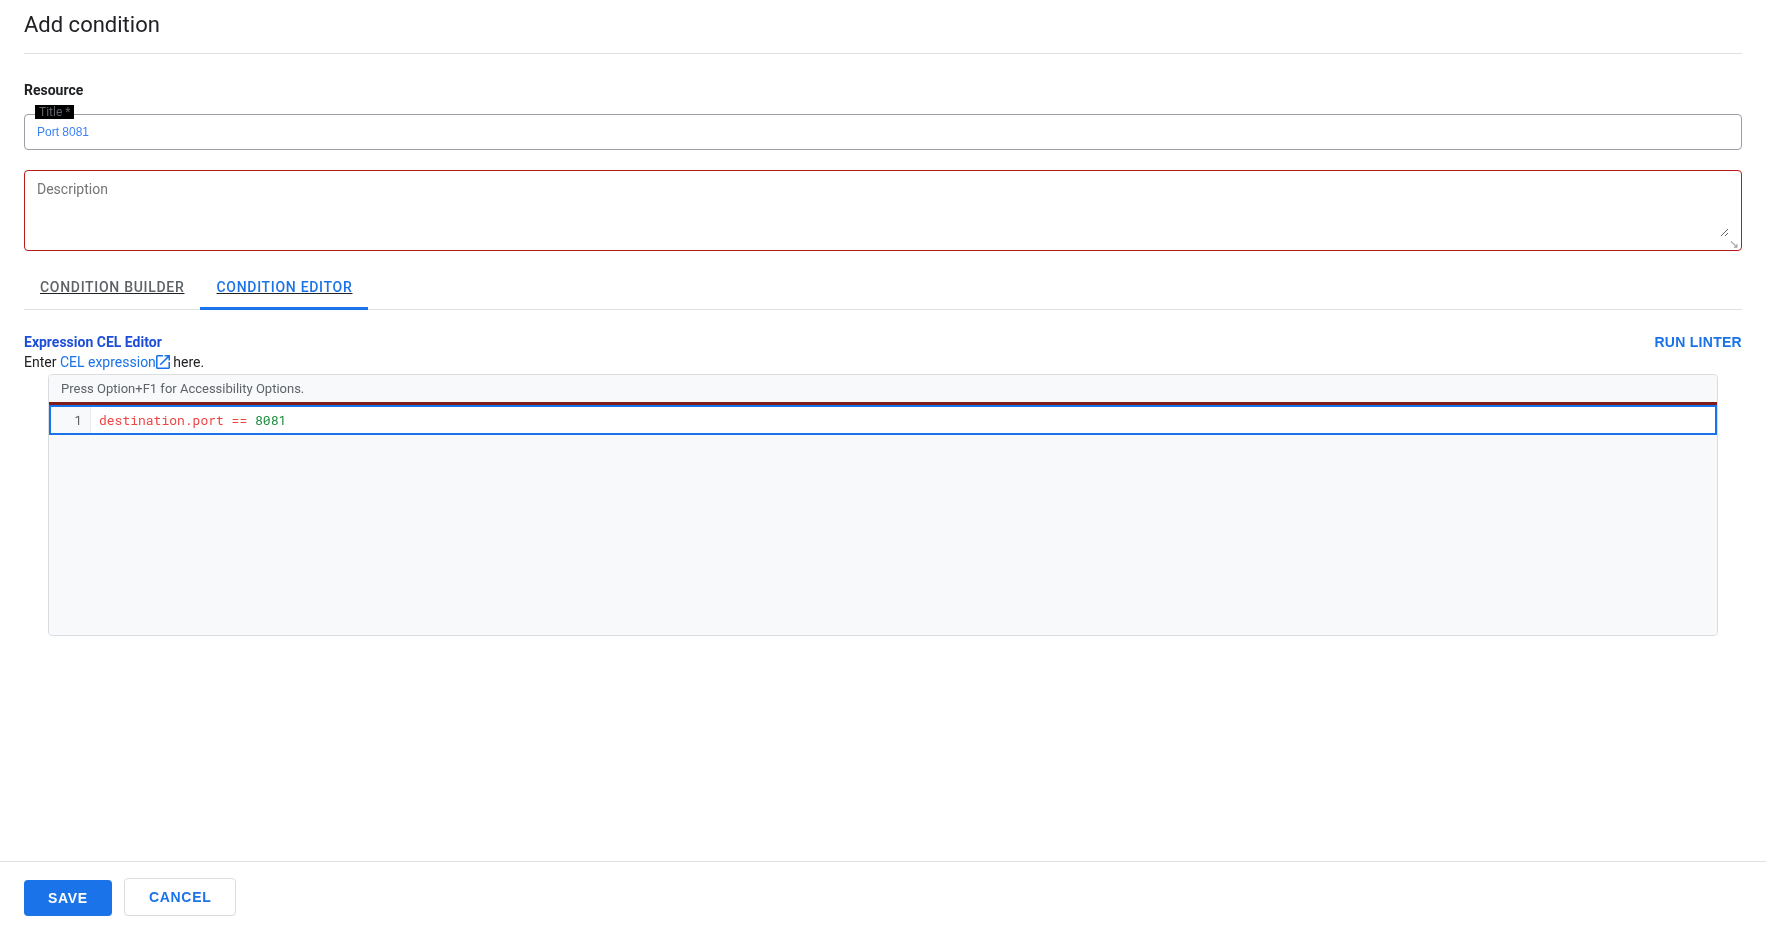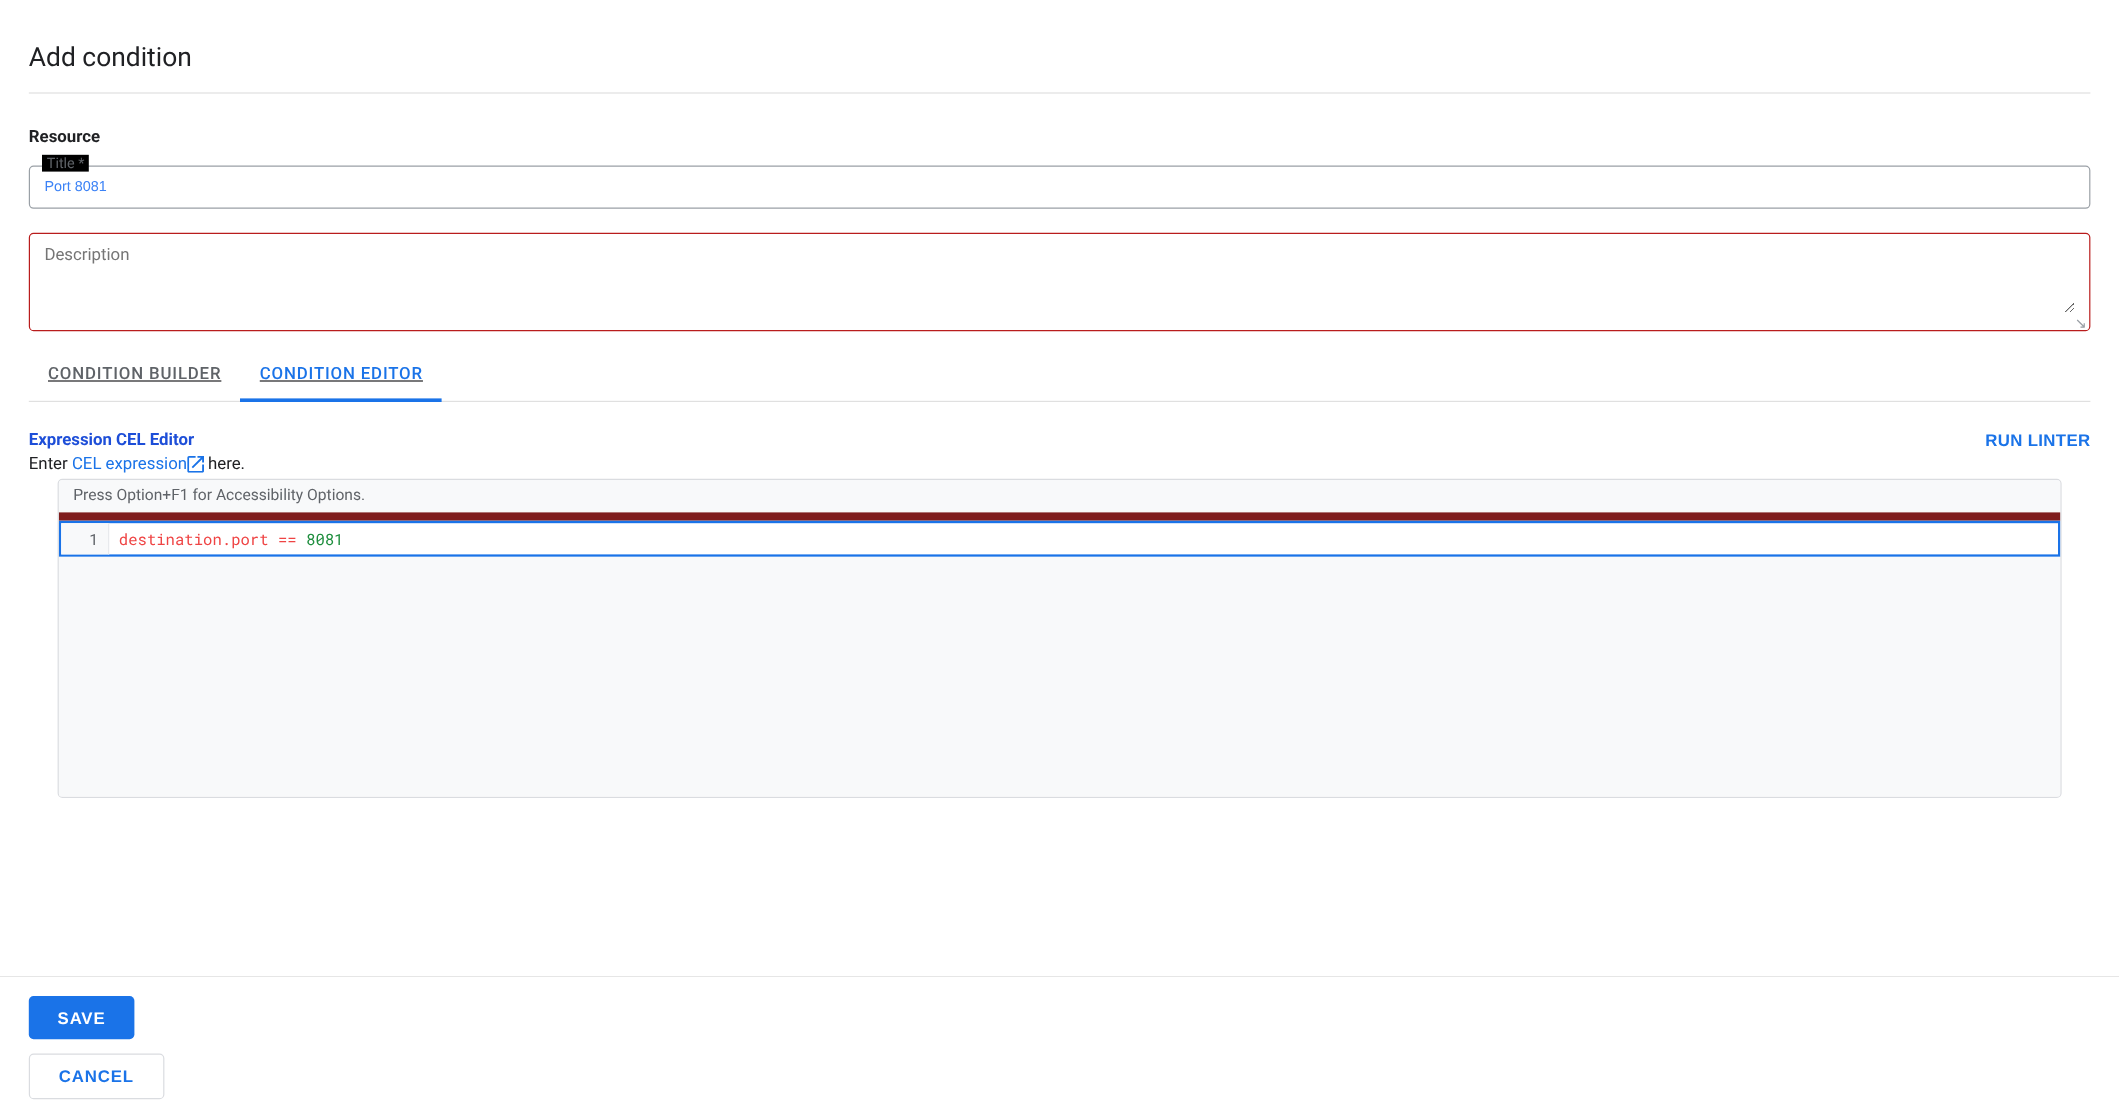--- a/index.html
+++ b/index.html
@@ -12,21 +12,21 @@
       font-family: 'Google Sans', Roboto, Arial, sans-serif;
       font-size: 14px;
       background: #fff;
       color: #202124;
       width: 1766px;
       min-height: 932px;
       position: relative;
     }
 
     .page-container {
-      padding: 36px 24px 100px 24px;
+      padding: 12px 24px 100px 24px;
       max-width: 1766px;
     }
 
     .page-title {
       font-size: 22px;
       font-weight: 400;
       color: #202124;
       margin-bottom: 16px;
     }
 
@@ -185,21 +185,21 @@
       overflow: hidden;
       background: #f8f9fa;
       margin: 0 24px;
     }
 
     .accessibility-hint {
       padding: 6px 12px;
       font-size: 13px;
       color: #5f6368;
       background: #f8f9fa;
-      border-bottom: 7px solid #7f1d1d;
+      border-bottom: 3px solid #7f1d1d;
     }
 
     .code-line {
       display: flex;
       align-items: stretch;
       background: #fff;
       border: 2px solid #1a73e8;
     }
 
     .line-number {
@@ -240,22 +240,21 @@
     .footer {
       position: fixed;
       bottom: 0;
       left: 0;
       right: 0;
       background: #fff;
       border-top: 1px solid #e0e0e0;
       padding: 16px 24px;
       display: flex;
       gap: 12px;
-      align-items: flex-start;
-      flex-direction: column;
+      align-items: flex-end;
     }
 
     .btn-save {
       background: #1a73e8;
       color: #fff;
       border: none;
       border-radius: 4px;
       padding: 10px 24px;
       font-size: 14px;
       font-weight: 600;

